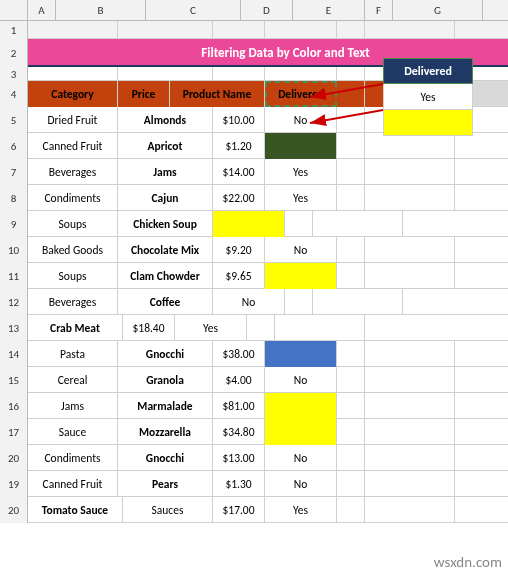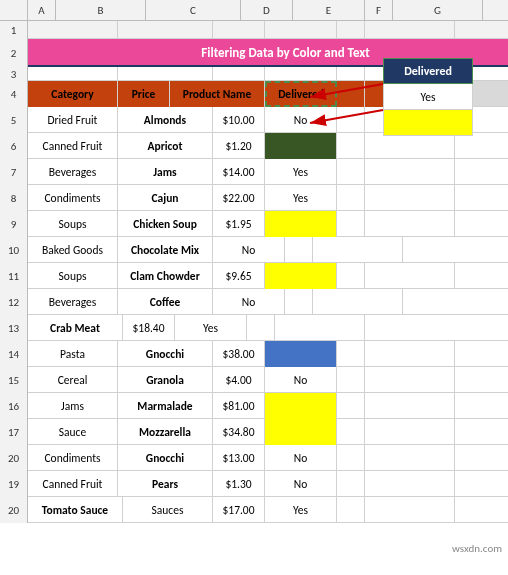--- a/index.html
+++ b/index.html
@@ -197,23 +197,23 @@
       top: 0;
       left: 0;
       width: 508px;
       height: 575px;
       pointer-events: none;
     }
 
     
     .watermark {
       position: absolute;
-      bottom: 20px;
+      bottom: 4px;
       right: 6px;
-      font-size: 11px;
+      font-size: 15px;
       color: #888;
     }
   </style>
 </head>
 <body>
 
 <div class="spreadsheet-wrapper">
 
   <div class="col-headers">
     <div class="row-num-header"></div>
@@ -298,30 +298,30 @@
     <div class="cell cell-d">$22.00</div>
     <div class="cell cell-e">Yes</div>
     <div class="cell cell-f"></div>
     <div class="cell cell-g"></div>
   </div>
 
   <div class="data-row">
     <div class="row-num">9</div>
     <div class="cell cell-b">Soups</div>
     <div class="cell cell-c">Chicken Soup</div>
-    <div class="cell cell-d">$1.95</div>
     <div class="cell cell-e bg-yellow"></div>
     <div class="cell cell-f"></div>
     <div class="cell cell-g"></div>
   </div>
 
   <div class="data-row">
     <div class="row-num">10</div>
     <div class="cell cell-b">Baked Goods</div>
     <div class="cell cell-c">Chocolate Mix</div>
+    <div class="cell cell-d">$9.20</div>
     <div class="cell cell-e">No</div>
     <div class="cell cell-f"></div>
     <div class="cell cell-g"></div>
   </div>
 
   <div class="data-row">
     <div class="row-num">11</div>
     <div class="cell cell-b">Soups</div>
     <div class="cell cell-c">Clam Chowder</div>
     <div class="cell cell-d">$9.65</div>

